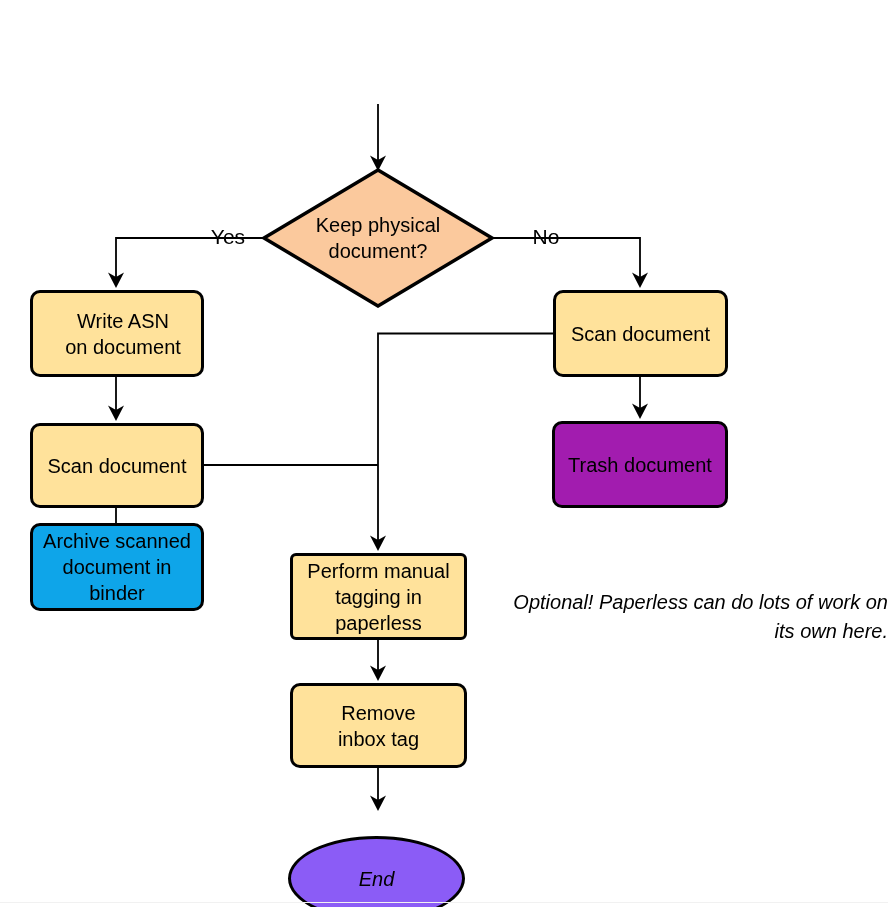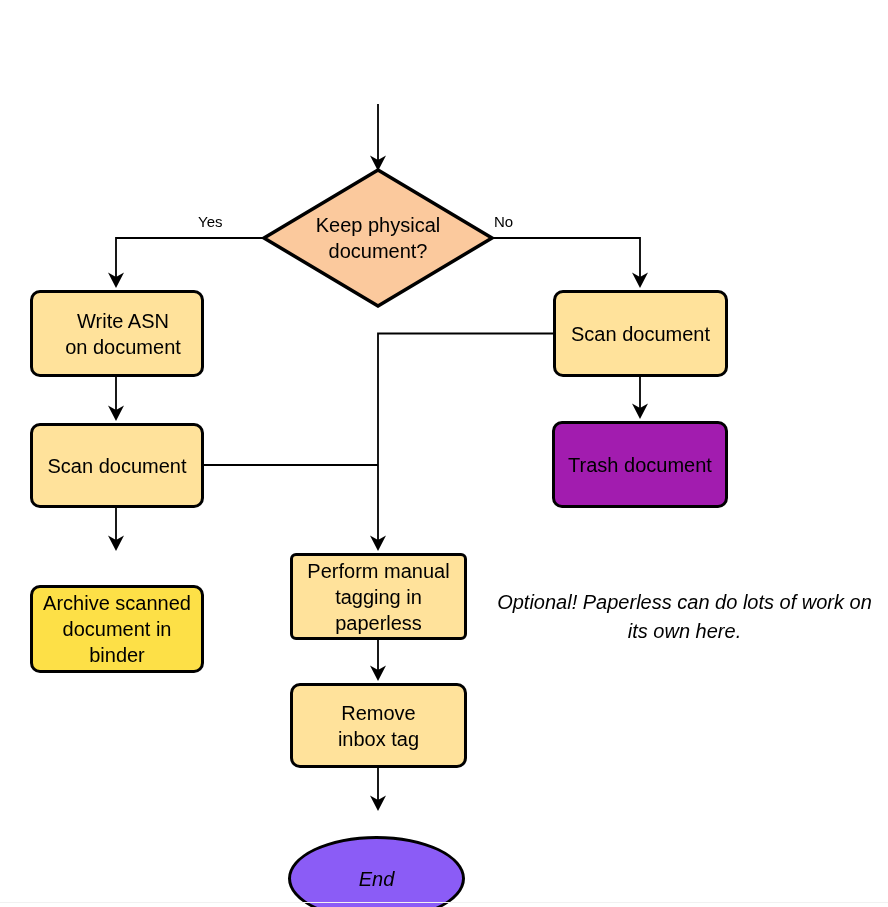--- a/index.html
+++ b/index.html
@@ -34,33 +34,35 @@
   .terminal {
     border: 3.5px solid #000;
     border-radius: 50%;
   }
   .decision-shape {
     position: absolute;
   }
   .edge-label {
     position: absolute;
     width: 60px;
-    font-size: 15px;
+    text-align: center;
+    font-size: 21px;
     line-height: 24px;
+    margin-top: 15px;
   }
   .annotation {
     position: absolute;
     left: 481px;
     top: 588px;
     width: 407px;
     font-size: 20px;
     font-style: italic;
     line-height: 29px;
     white-space: pre-line;
-    text-align: center;
+    text-align: right;
   }
   .page-rule {
     position: absolute;
     left: 0;
     top: 902px;
     width: 888px;
     height: 1px;
     background: #f1f1f1;
   }
 </style>
@@ -98,30 +100,30 @@
   <svg class="decision-shape" style="left:261px; top:168px;" width="234" height="140" viewBox="0 0 234 140">
     <polygon points="117,2 231,70 117,138 3,70" stroke="#000" stroke-width="3.5" fill="#FBC99D"></polygon>
   </svg>
   <div class="node" style="left:265px; top:168px; width:226px; height:140px;">
     <span>Keep physical
 document?</span>
   </div>
 
 
   <div class="edge-label" style="left:198px; top:210px;">Yes</div>
-  <div class="edge-label" style="left:494px; top:210px;">No</div>
+  <div class="edge-label" style="left:516px; top:210px;">No</div>
 
   <div class="node process" style="left: 30px; top: 290px; width: 174px; height: 87px; background: rgb(255, 226, 155); padding-left: 12px;">
     <span>Write ASN
 on document</span>
   </div>
   <div class="node process" style="left: 30px; top: 423px; width: 174px; height: 85px; background: rgb(255, 226, 155);">
     <span>Scan document</span>
   </div>
-  <div class="node process" style="left: 30px; top: 585px; width: 174px; height: 88px; background: #fde047;">
+  <div class="node process" style="left: 30px; top: 523px; width: 174px; height: 88px; background: #0ea5e9;">
     <span>Archive scanned
 document in
 binder</span>
   </div>
 
   <div class="node process" style="left: 553px; top: 290px; width: 175px; height: 87px; background: rgb(255, 226, 155);">
     <span>Scan document</span>
   </div>
   <div class="node process" style="left: 552px; top: 421px; width: 176px; height: 87px; background: #a21caf;">
     <span>Trash document</span>

